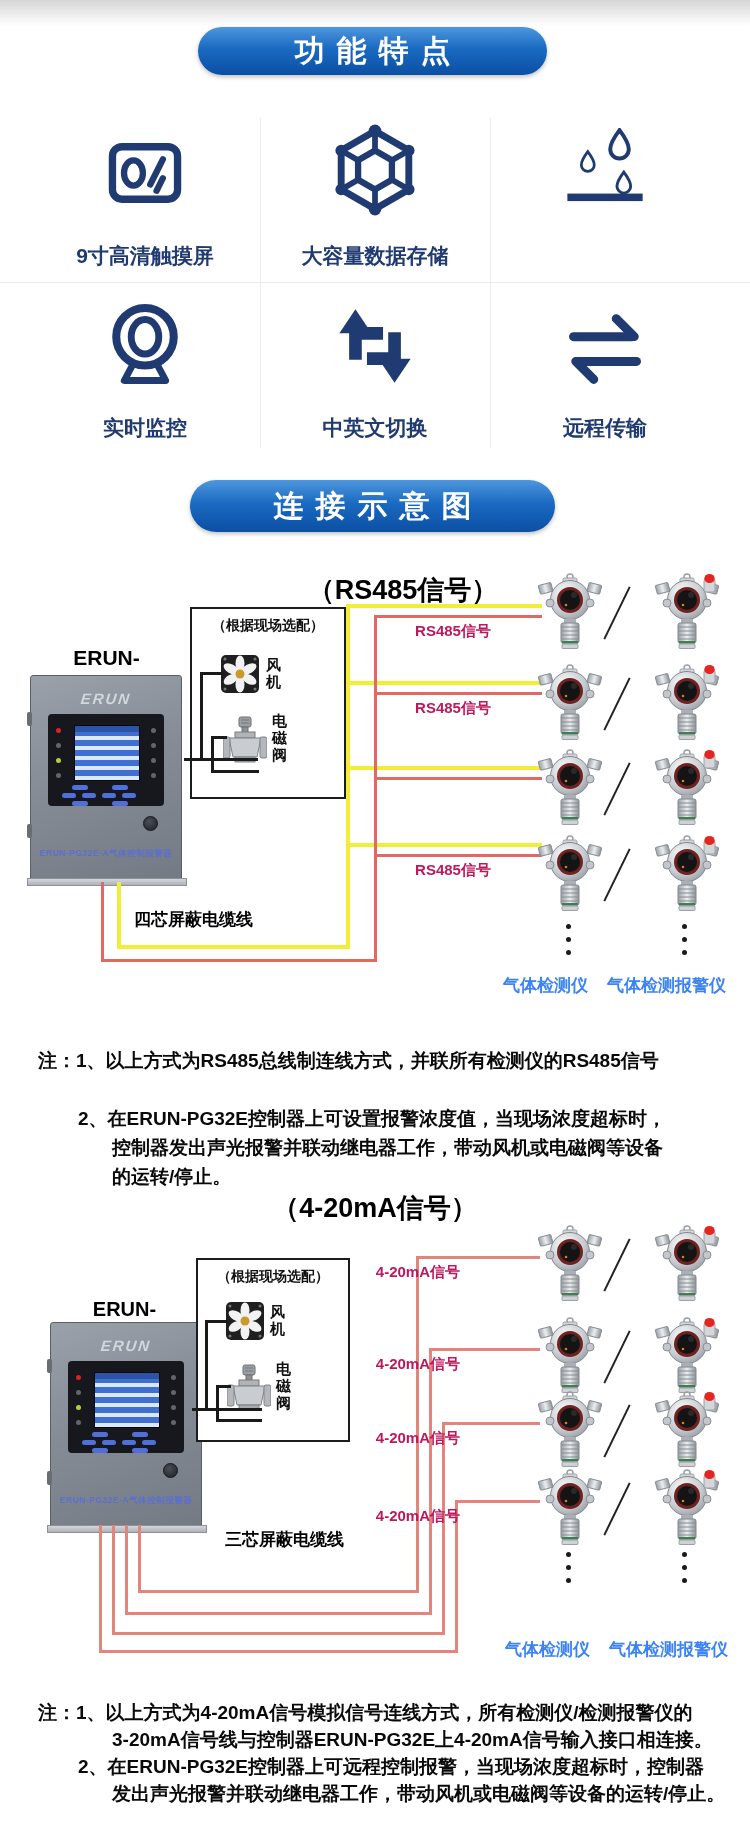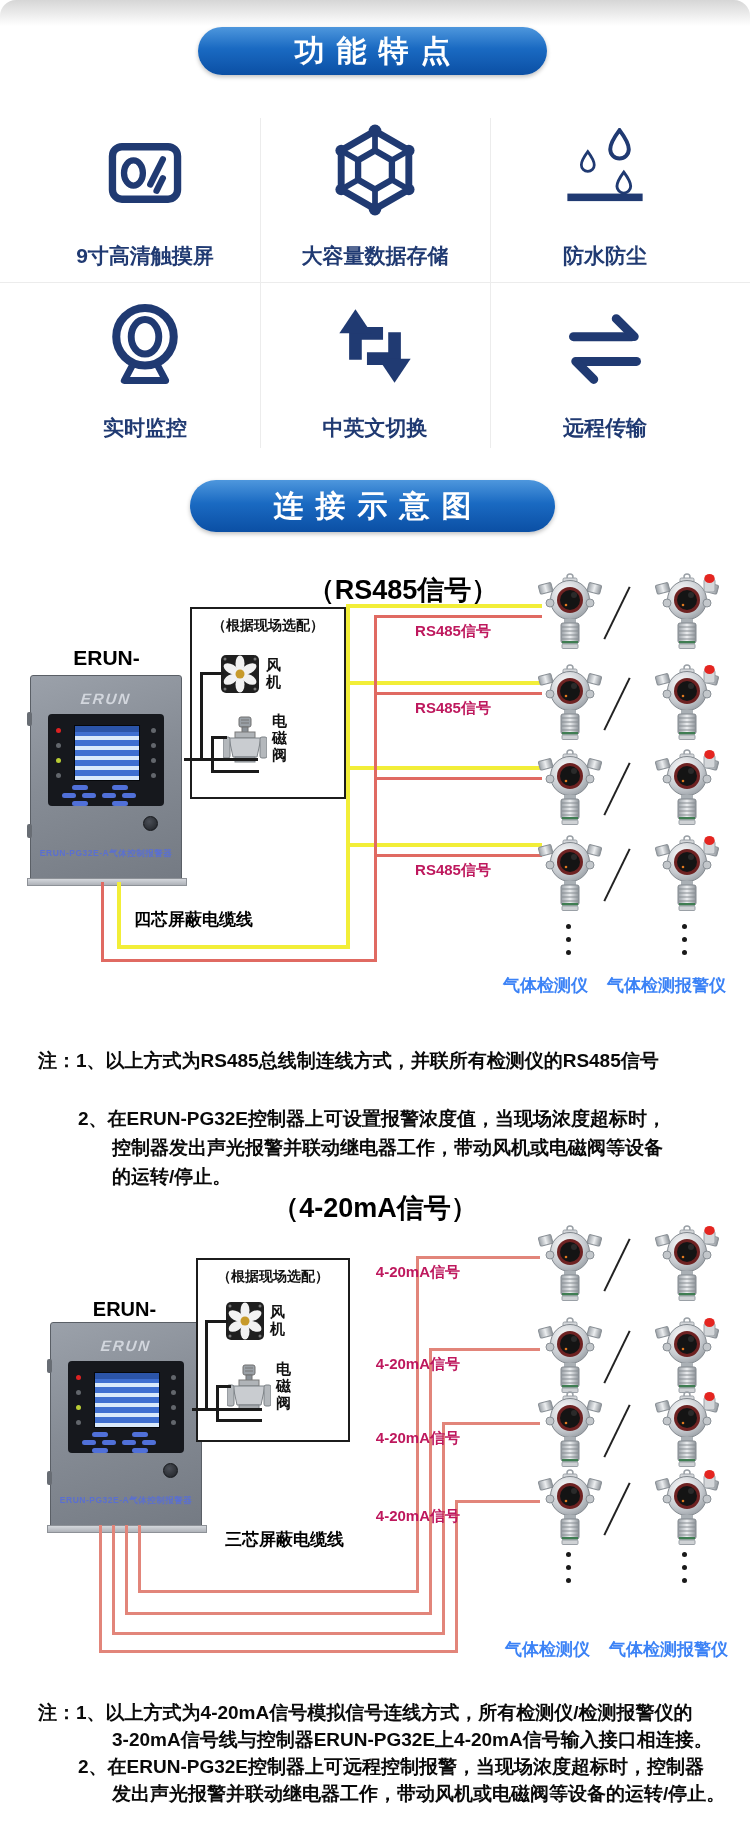--- a/index.html
+++ b/index.html
@@ -1,17 +1,17 @@
 <!DOCTYPE html>
 <html><head>
 <meta charset="utf-8">
 <style>
   html,body{margin:0;padding:0;background:#fff;}
   #stage{position:relative;width:750px;height:1823px;margin:0 auto;background:#fff;overflow:hidden;
-         font-family:"Liberation Sans","DejaVu Sans",sans-serif;color:#111;border-radius:16px;}
+         font-family:"Liberation Sans","DejaVu Sans",sans-serif;color:#111;}
   .abs{position:absolute;}
   .topfade{left:0;top:0;width:750px;height:26px;background:linear-gradient(180deg,#d6d6d6,#ffffff);}
   .pill{background:linear-gradient(180deg,#4e97dd 0%,#1a6ac2 45%,#0b4fa4 100%);
         border-radius:27px;color:#fff;font-weight:bold;font-size:30px;letter-spacing:12px;
         display:flex;align-items:center;justify-content:center;text-indent:12px;
         box-shadow:0 2px 4px rgba(0,0,0,.25);}
   .fcell{width:230px;text-align:center;}
   .flabel{font-size:21px;font-weight:bold;color:#203a72;}
   .vdiv{width:1px;background:#ececec;}
   .hdiv{height:1px;background:#ececec;}
@@ -177,21 +177,20 @@
   <div class="abs fcell" style="left:490px;top:128px;">
     <svg class="icon" width="86" height="86" viewBox="0 0 80 80" stroke="#203a72">
       <g fill="none" stroke-width="3.2">
         <path transform="translate(42,2) scale(1.15)" d="M10 0 C10 0 2.5 10 2.5 15.5 A7.5 7.5 0 0 0 17.5 15.5 C17.5 10 10 0 10 0 Z"></path>
         <path transform="translate(16,22) scale(0.8)" d="M10 0 C10 0 2.5 10 2.5 15.5 A7.5 7.5 0 0 0 17.5 15.5 C17.5 10 10 0 10 0 Z"></path>
         <path transform="translate(49,41) scale(0.85)" d="M10 0 C10 0 2.5 10 2.5 15.5 A7.5 7.5 0 0 0 17.5 15.5 C17.5 10 10 0 10 0 Z"></path>
       </g>
       <rect x="5" y="61" width="70" height="7" fill="#203a72" stroke="none"></rect>
     </svg>
   </div>
-  <div class="abs flabel" style="left:490px;top:242px;width:230px;text-align:center;">防水防尘</div>
 
   <div class="abs fcell" style="left:30px;top:300px;">
     <svg class="icon" width="92" height="92" viewBox="0 0 80 80" stroke="#203a72">
       <circle cx="40" cy="32" r="25" fill="none" stroke-width="7"></circle>
       <ellipse cx="40" cy="32" rx="12" ry="15" fill="none" stroke-width="6"></ellipse>
       <path d="M30 55 L22 70 H58 L50 55" fill="none" stroke-width="6" stroke-linejoin="round"></path>
     </svg>
   </div>
   <div class="abs flabel" style="left:30px;top:414px;width:230px;text-align:center;">实时监控</div>
 

